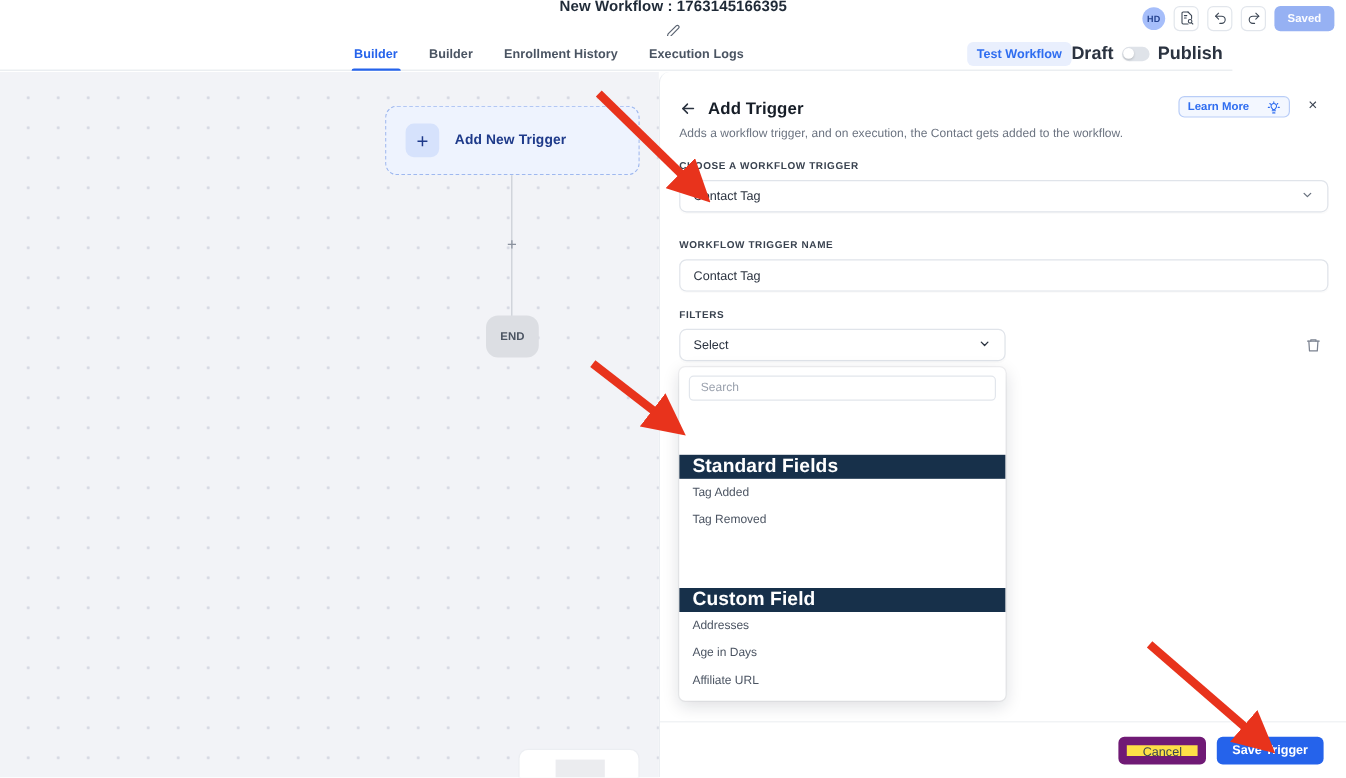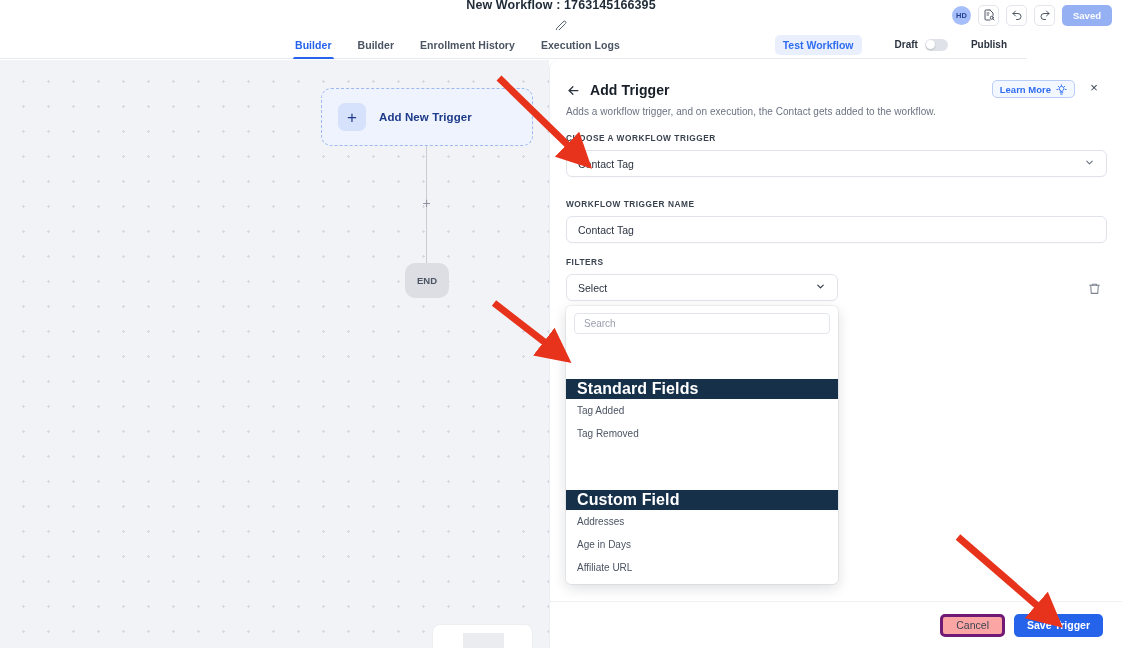--- a/index.html
+++ b/index.html
@@ -53,29 +53,29 @@
     font-size:10.5px; color:#4a5462; font-weight:600; letter-spacing:.05px;
     display:flex; align-items:center; height:29px; cursor:pointer; position:relative;
     padding:0 2px;
   }
   .tab.active { color:#2563eb; }
   .tab.active::after {
     content:""; position:absolute; left:0; right:0; bottom:0; height:2px;
     background:#2563eb; border-radius:2px 2px 0 0;
   }
   .tabbar-right {
-    position:absolute; right:20px; top:0; height:29px;
-    display:flex; align-items:center; gap:17px;
+    position:absolute; right:8px; top:0; height:29px;
+    display:flex; align-items:center; gap:0;
   }
   .test-wf {
     font-size:10.5px; font-weight:700; color:#2f6df0;
     background:#e9effd; border-radius:5px; padding:4px 8px; cursor:pointer;
   }
   .pubwrap { display:flex; align-items:center; gap:7px; }
-  .pub-label { font-size:10px; color:#2b3340; font-weight:600;margin-left:16px; }
+  .pub-label { font-size:15px; color:#2b3340; font-weight:600; }
   .toggle {
     width:23px; height:12px; border-radius:7px; background:#dfe3e9;
     position:relative; cursor:pointer;
   }
   .toggle .knob {
     position:absolute; left:1.5px; top:1.5px; width:9px; height:9px;
     border-radius:50%; background:#fff; box-shadow:0 1px 2px rgba(0,0,0,.18);
   }
 
   
@@ -125,21 +125,21 @@
   .panel-head { position:absolute; left:0; top:0; width:573px; padding:22px 22px 0 16px; }
   .ph-row { display:flex; align-items:center; }
   .back-arrow { width:15px; height:15px; color:#2b3340; margin-right:9px; cursor:pointer; }
   .panel-title { font-size:14px; font-weight:700; color:#161d27; letter-spacing:.1px; }
   .panel-desc {
     margin-top:7px; font-size:10px; color:#6b7380; line-height:1.35; letter-spacing:.05px;
   }
   .learn-more {
     position:absolute; right:47px; top:20px;
     border:1px solid #b9cdf7; border-radius:5px; background:#f3f7ff;
-    height:18px; padding:0 7px; display:flex; align-items:center; gap:5px;
+    height:18px; padding:0 7px; display:flex; align-items:center; gap:15px;
     font-size:9.5px; font-weight:600; color:#2f6df0; cursor:pointer;
   }
   .learn-more svg { width:11px; height:11px; }
   .close-x {
     position:absolute; right:21px; top:21px; width:14px; height:14px;
     color:#3b4插; color:#3b4452; font-size:13px; line-height:14px; text-align:center;
     cursor:pointer; font-family:"Liberation Sans", sans-serif;
   }
 
   .form { position:absolute; left:16px; top:73px; width:541px; }
@@ -190,22 +190,22 @@
     height:23px; display:flex; align-items:center; padding:0 11px;
     font-size:10px; color:#4b5462; cursor:pointer;
   }
 
   .panel-footer {
     position:absolute; left:0; bottom:0; width:573px; height:47px;
     border-top:1px solid #eef0f3; display:flex; align-items:center;
     justify-content:flex-end; gap:9px; padding-right:20px; background:#fff;
   }
   .btn-cancel {
-    height:23px; padding:0 13px; border:3px solid #701a75; border-radius:5px;
-    background:#fca5a5; font-size:10.5px; color:#3b4452; font-weight:500; cursor:pointer;
+    height:23px; padding:0 13px; border:7px solid #701a75; border-radius:5px;
+    background:#fde047; font-size:10.5px; color:#3b4452; font-weight:500; cursor:pointer;
     font-family:inherit;
   }
   .btn-save {
     height:23px; padding:0 13px; border:none; border-radius:5px;
     background:#2563eb; color:#fff; font-size:10.5px; font-weight:600; cursor:pointer;
     font-family:inherit;
   }
 
   
   .arrows { position:absolute; left:0; top:0; width:1122px; height:648px; pointer-events:none; }

